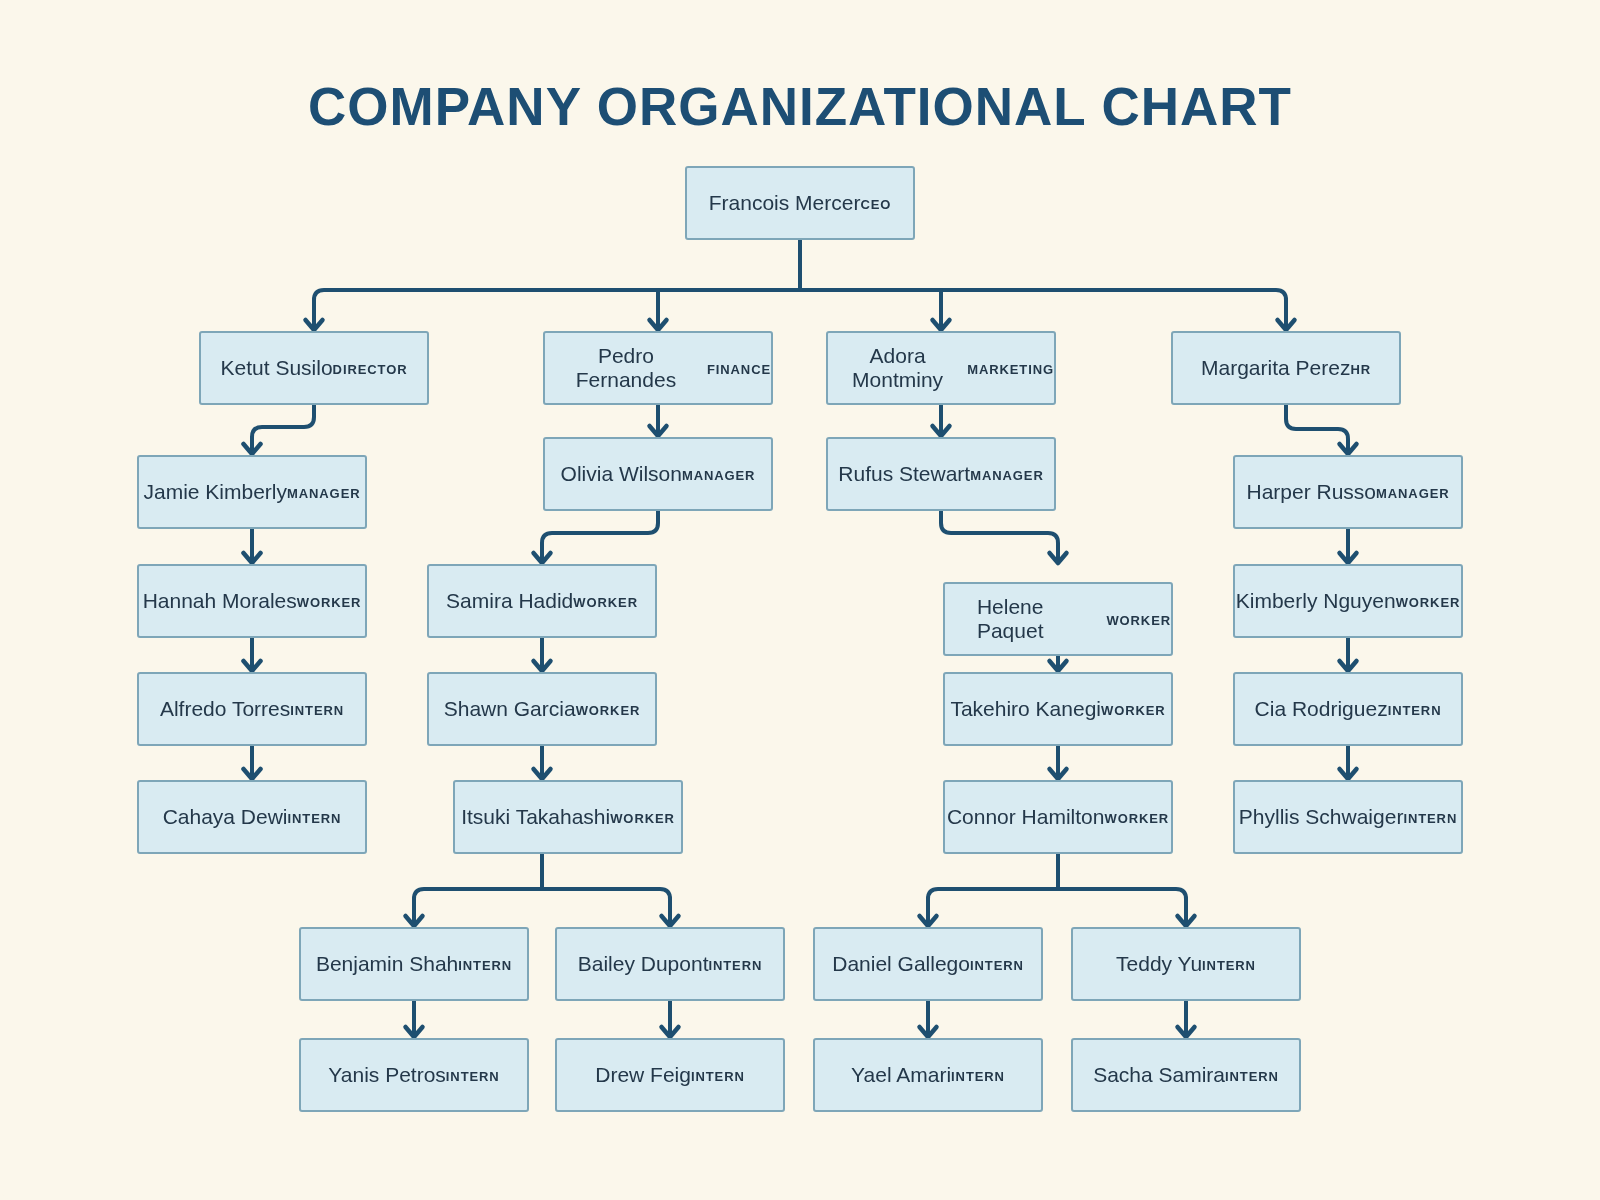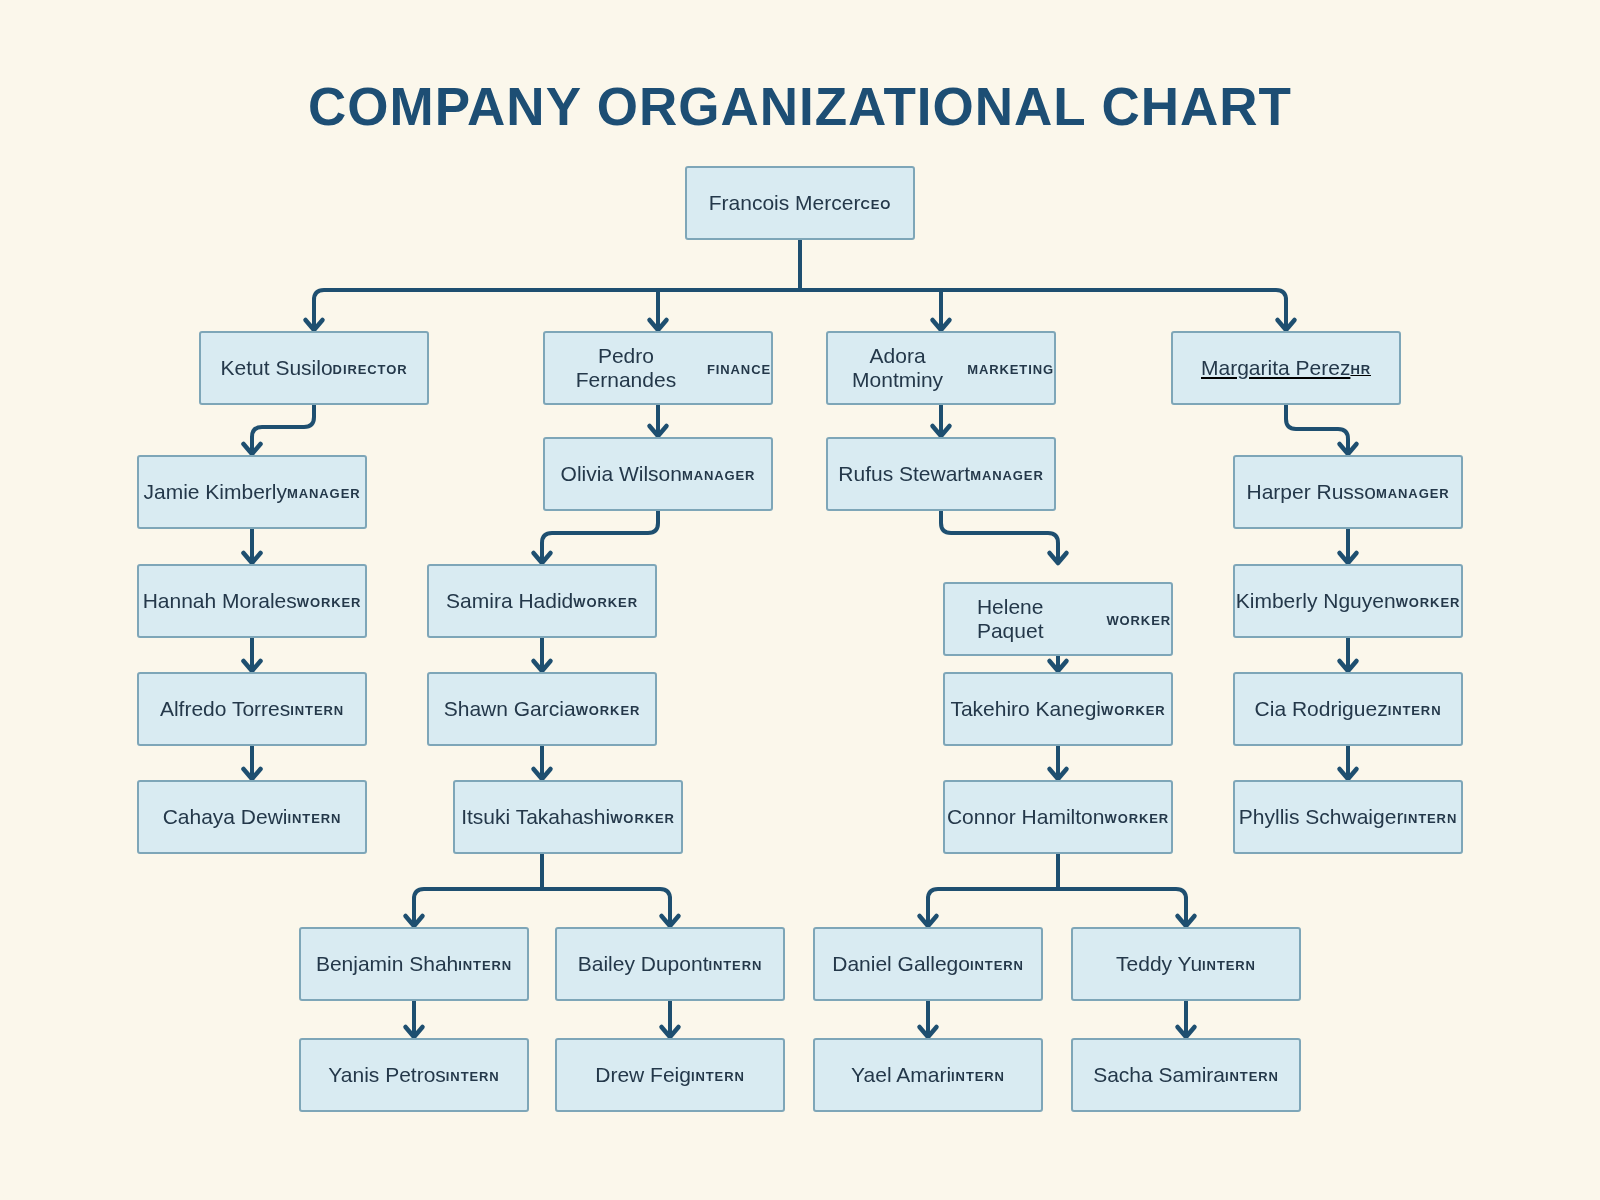--- a/index.html
+++ b/index.html
@@ -104,21 +104,21 @@
     <div class="role">DIRECTOR</div>
   </div>
     <div class="node" style="left: 543px; top: 331px;">
     <div class="name">Pedro Fernandes</div>
     <div class="role">FINANCE</div>
   </div>
     <div class="node" style="left: 826px; top: 331px;">
     <div class="name">Adora Montminy</div>
     <div class="role">MARKETING</div>
   </div>
-    <div class="node" style="left: 1171px; top: 331px; text-decoration: underline;">
+    <div class="node" style="left: 1171px; top: 331px;">
     <div class="name">Margarita Perez</div>
     <div class="role">HR</div>
   </div>
     <div class="node" style="left: 137px; top: 455px;">
     <div class="name">Jamie Kimberly</div>
     <div class="role">MANAGER</div>
   </div>
     <div class="node" style="left: 543px; top: 437px;">
     <div class="name">Olivia Wilson</div>
     <div class="role">MANAGER</div>

